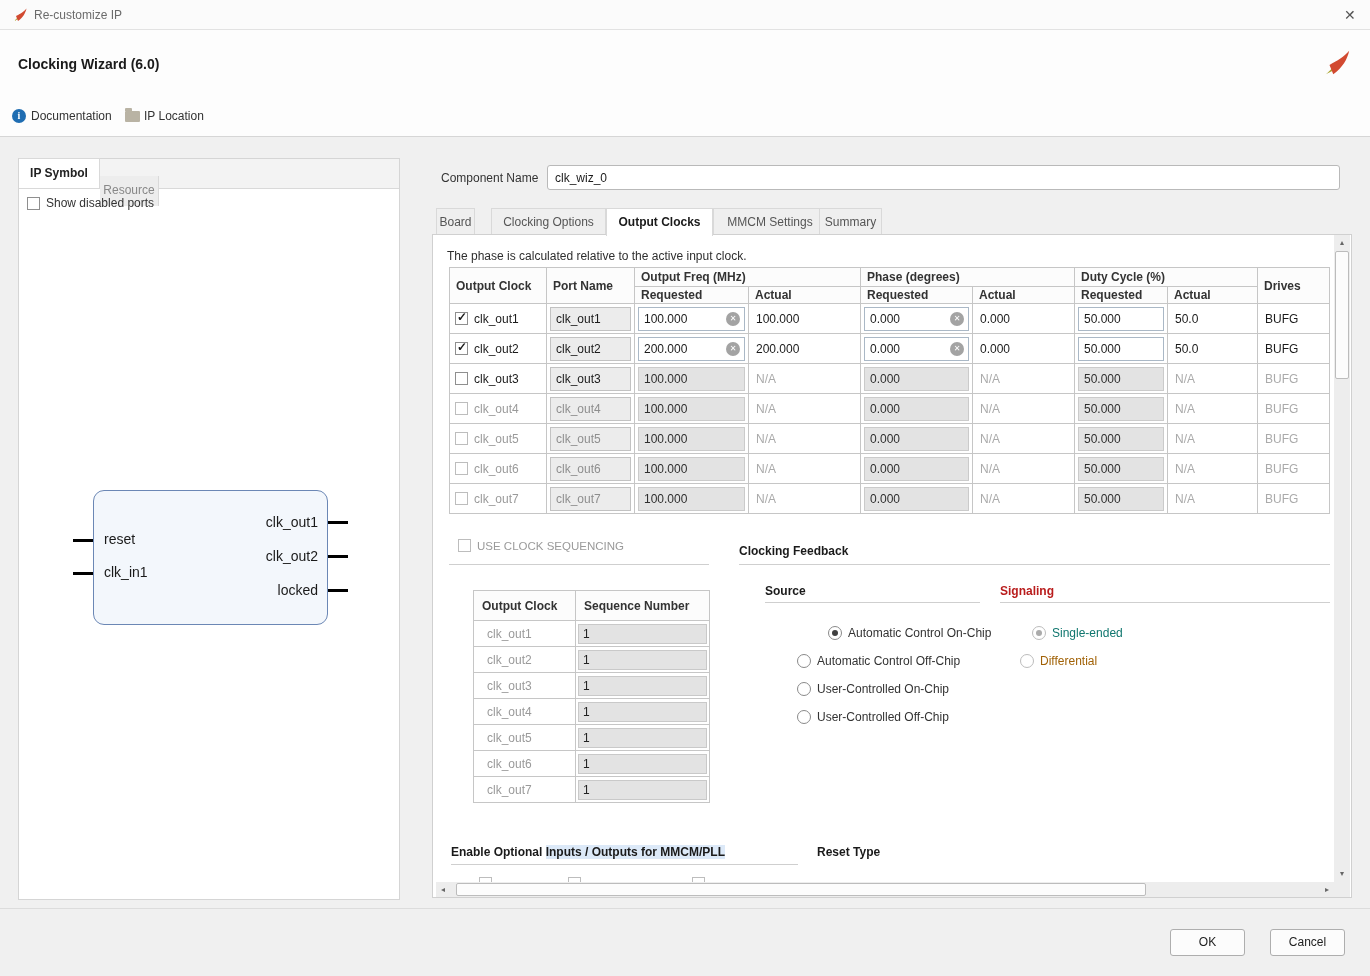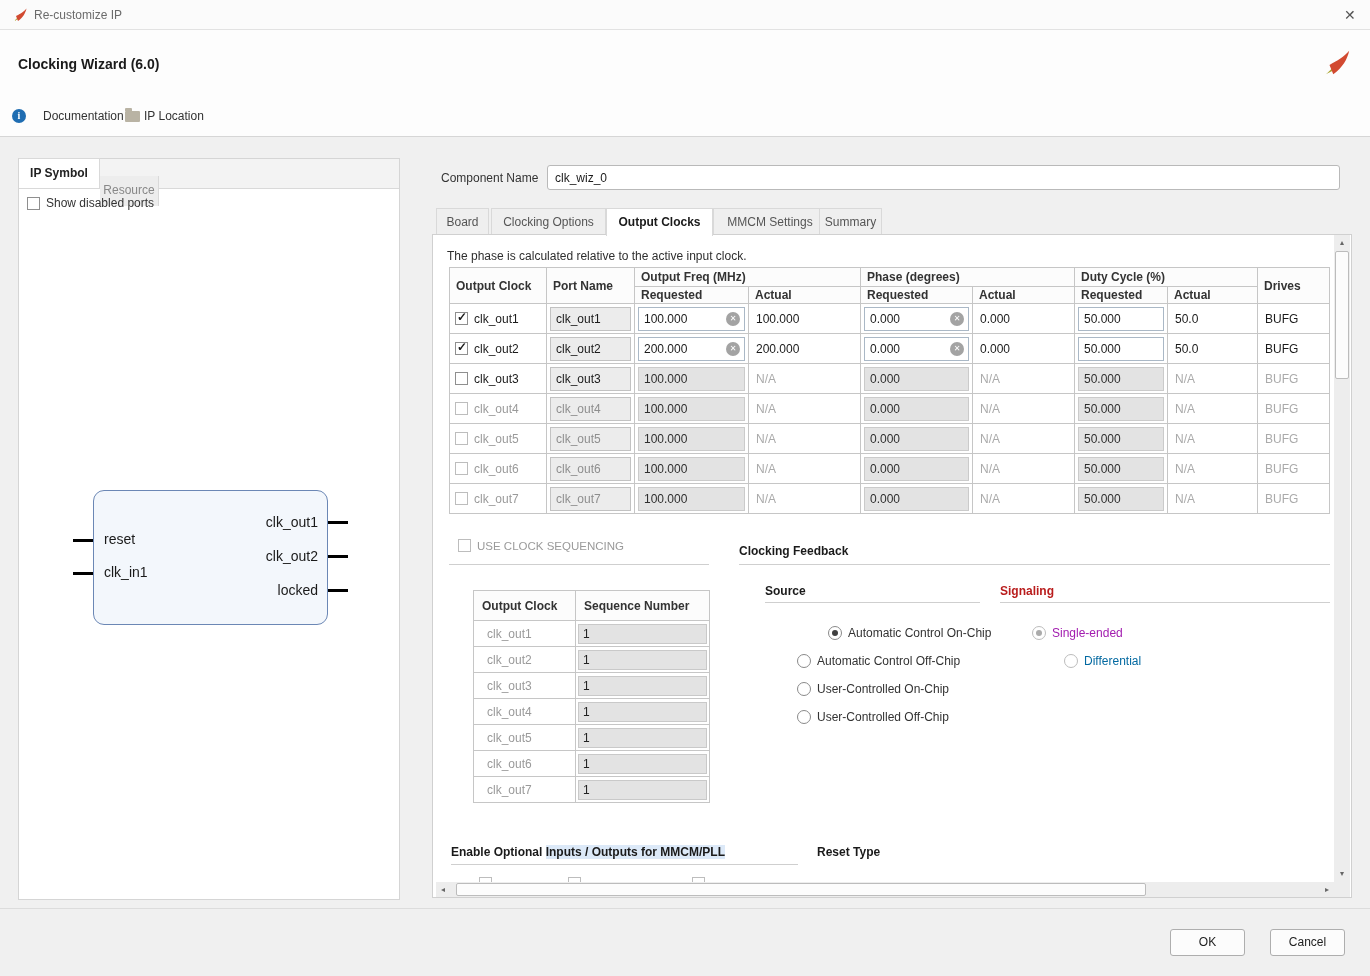--- a/index.html
+++ b/index.html
@@ -104,21 +104,21 @@
 
 
 <div class="abs hdr">
   <div class="abs hdr-title" style="left:18px;top:26px">Clocking Wizard (6.0)</div>
   <span class="abs" style="left:1322px;top:18px;width:30px;height:30px">
     <svg width="30" height="30" viewBox="0 0 32 32">
         <path d="M4 28 C10 23,13 19,15 14 L19 19 C14 23,9 26,4 28 Z" fill="#a9a42e"></path>
         <path d="M29 3 C27 12,22 21,12 28 L8 18 C16 14,24 9,29 3 Z" fill="#d24a31"></path>
       </svg>
   </span>
-  <div class="abs link-row" style="left:12px;top:79px;display:flex;gap:17px">
+  <div class="abs link-row" style="left:12px;top:79px;display:flex;gap:5px">
     <span class="info-ic"></span>
     <span>Documentation</span>
   </div>
   <div class="abs link-row" style="left:125px;top:79px;display:flex;align-items:center;gap:4px">
     <span class="folder-ic"></span>
     <span>IP Location</span>
   </div>
 </div>
 
 
@@ -143,21 +143,21 @@
 <div class="abs plabel" style="left:104px;top:564px">clk_in1</div>
 <div class="abs plabel" style="left:198px;top:514px;width:120px;text-align:right">clk_out1</div>
 <div class="abs plabel" style="left:198px;top:548px;width:120px;text-align:right">clk_out2</div>
 <div class="abs plabel" style="left:198px;top:582px;width:120px;text-align:right">locked</div>
 
 
 <div class="abs" style="left:441px;top:171px">Component Name</div>
 <input class="abs comp" style="left: 547px; top: 165px;" value="clk_wiz_0">
 
 
-<div class="abs mtab" style="left:436px;width:53px">Board</div>
+<div class="abs mtab" style="left:436px;width:39px">Board</div>
 <div class="abs mtab" style="left:491px;width:115px">Clocking Options</div>
 <div class="abs mtab active" style="left:606px;width:107px">Output Clocks</div>
 <div class="abs mtab" style="left:713px;width:114px">MMCM Settings</div>
 <div class="abs mtab" style="left:819px;width:63px">Summary</div>
 
 
 <div class="abs panel" style="left:432px;top:234px;width:920px;height:664px;border-color:#d0d0d0"></div>
 
 <div class="abs note" style="left:447px;top:249px">The phase is calculated relative to the active input clock.</div>
 
@@ -395,25 +395,25 @@
 </div>
 <div class="abs rrow" style="left:797px;top:682px">
   <span class="radio"></span>
   <span>User-Controlled On-Chip</span>
 </div>
 <div class="abs rrow" style="left:797px;top:710px">
   <span class="radio"></span>
   <span>User-Controlled Off-Chip</span>
 </div>
 
-<div class="abs rrow" style="left:1032px;top:626px;color:#a21caf">
+<div class="abs rrow" style="left:1032px;top:626px;color:#0f766e">
   <span class="radio dim sel"></span>
   <span>Single-ended</span>
 </div>
-<div class="abs rrow" style="left:1064px;top:654px;color:#0369a1">
+<div class="abs rrow" style="left:1020px;top:654px;color:#a16207">
   <span class="radio dim"></span>
   <span>Differential</span>
 </div>
 
 
 <table class="abs seq-table" style="left:473px;top:590px;width:236px">
   <colgroup>
       <col style="width:102px">
       <col style="width:134px">
     </colgroup>

